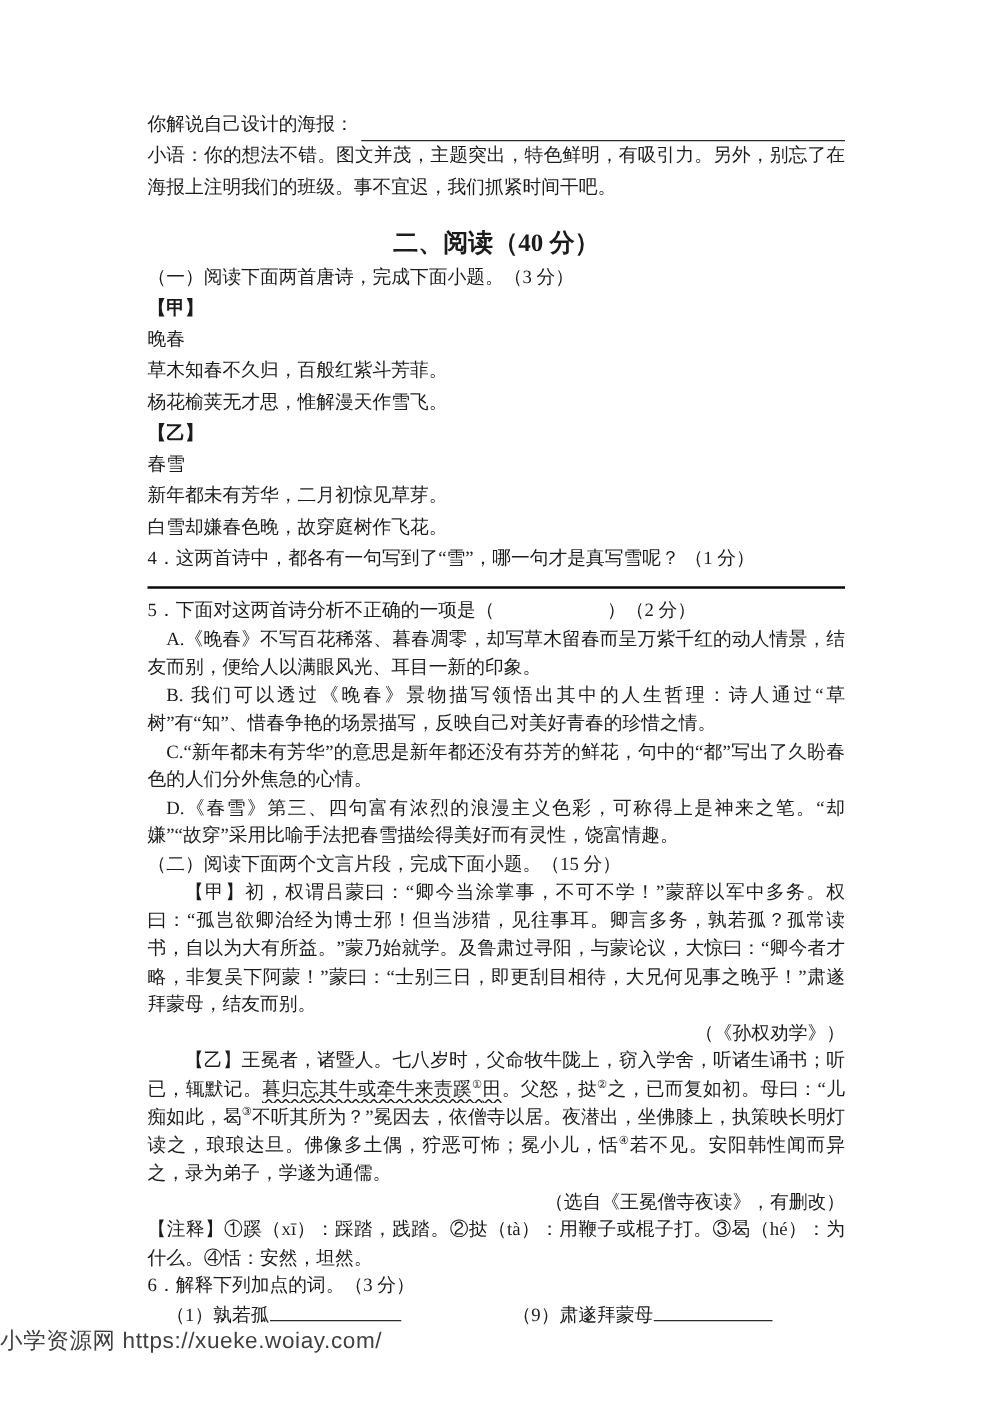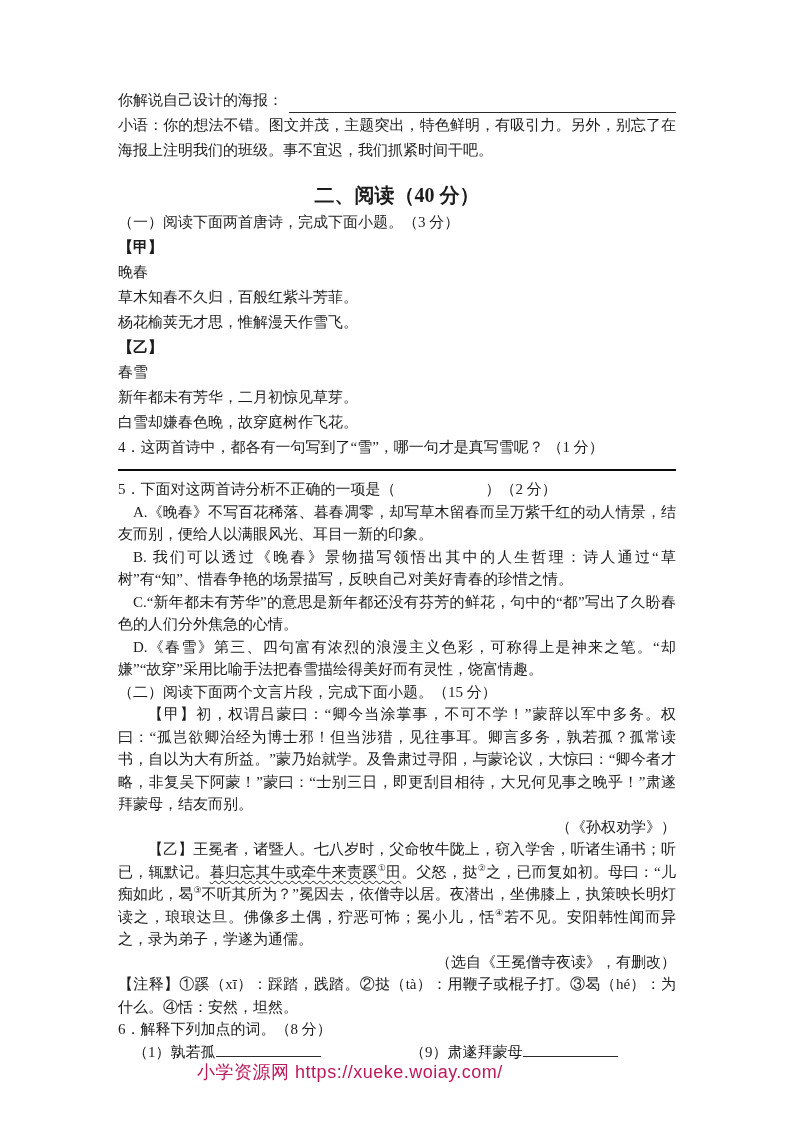--- a/index.html
+++ b/index.html
@@ -49,23 +49,23 @@
   .ans-blank.w2{width:95px;}
   .dotted{position:relative;}
   .dotted::after{
     content:"\2022";
     position:absolute;left:50%;bottom:-0.62em;
     transform:translateX(-50%);
     font-size:0.72em;color:#1c1c1c;
   }
   .footer{
     position:absolute;left:0;right:0;top:1060px;
-    text-align:center;
+    text-align:left;
     font-family:"Liberation Sans","DejaVu Sans",sans-serif;
-    font-size:18px;color:#be185d;letter-spacing:0.5px;
+    font-size:18px;color:#404040;letter-spacing:0.5px;
   }
 </style>
 </head>
 <body>
 
 <div class="page">
   <div class="content">
 
     <p class="fill-line">
       <span>你解说自己设计的海报：</span>
@@ -105,21 +105,21 @@
       <p>（二）阅读下面两个文言片段，完成下面小题。（15 分）</p>
 
       <p class="passage"><span>【甲】初，权谓吕蒙曰：“卿今当涂掌事，不可不学！”蒙辞以军中多务。权曰：“孤岂欲卿治经为博士邪！</span><span class="ul-solid">但当涉猎，见往事耳</span><span>。卿言多务，孰若孤？孤常读书，自以为大有所益。”蒙乃始就学。及鲁肃过寻阳，与蒙论议，大惊曰：“卿今者才略，非复吴下阿蒙！”蒙曰：“士别三日，即更刮目相待，大兄何见事之晚乎！”肃遂拜蒙母，结友而别。</span></p>
       <p class="src">（《孙权劝学》）</p>
 
       <p class="passage"><span>【乙】王冕者，诸暨人。七八岁时，父命牧牛陇上，窃入学舍，听诸生诵书；听已，辄默记。</span><span class="ul-wavy"><span>暮归忘其牛或牵牛来责蹊</span><sup>①</sup><span>田</span></span><span>。父怒，挞</span><sup>②</sup><span>之，已而复如初。母曰：“</span><span class="ul-solid"><span>儿痴如此，曷</span><sup>③</sup><span>不听其所为？</span></span><span>”冕因去，依僧寺以居。夜潜出，坐佛膝上，执策映长明灯读之，琅琅达旦。佛像多土偶，狞恶可怖；冕小儿，恬</span><sup>④</sup><span>若不见。安阳韩性闻而异之，录为弟子，学遂为通儒。</span></p>
       <p class="src">（选自《王冕僧寺夜读》，有删改）</p>
 
       <p>【注释】①蹊（xī）：踩踏，践踏。②挞（tà）：用鞭子或棍子打。③曷（hé）：为什么。④恬：安然，坦然。</p>
 
-      <p>6．解释下列加点的词。（8 分）</p>
+      <p>6．解释下列加点的词。（3 分）</p>
 
       <p class="q6row"><span class="q6item1"><span>（1）</span><span class="dotted">孰</span><span>若孤</span><span class="ans-blank w1"></span></span><span><span>（9）肃</span><span class="dotted">遂</span><span>拜蒙母</span><span class="ans-blank w2"></span></span></p>
 
     </div>
   </div>
 
   <div class="footer">小学资源网 https://xueke.woiay.com/</div>
 </div>
 
 </body></html>

